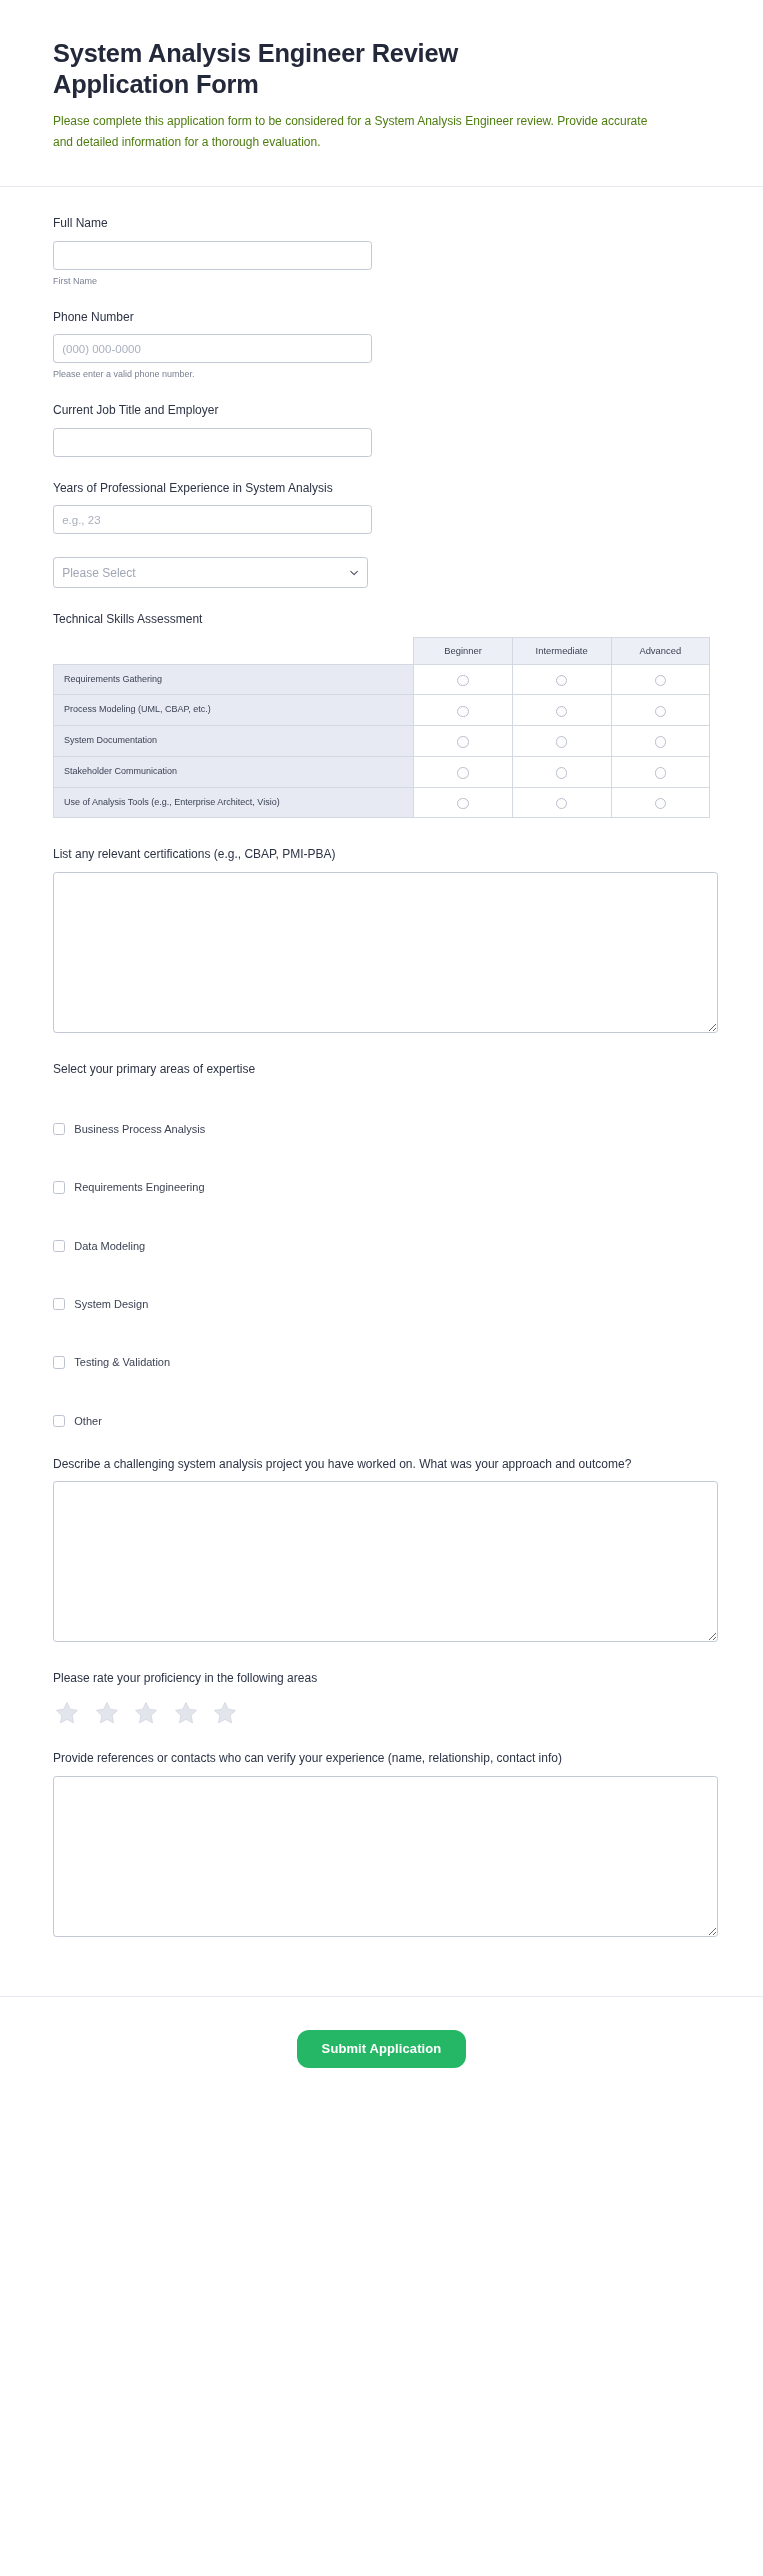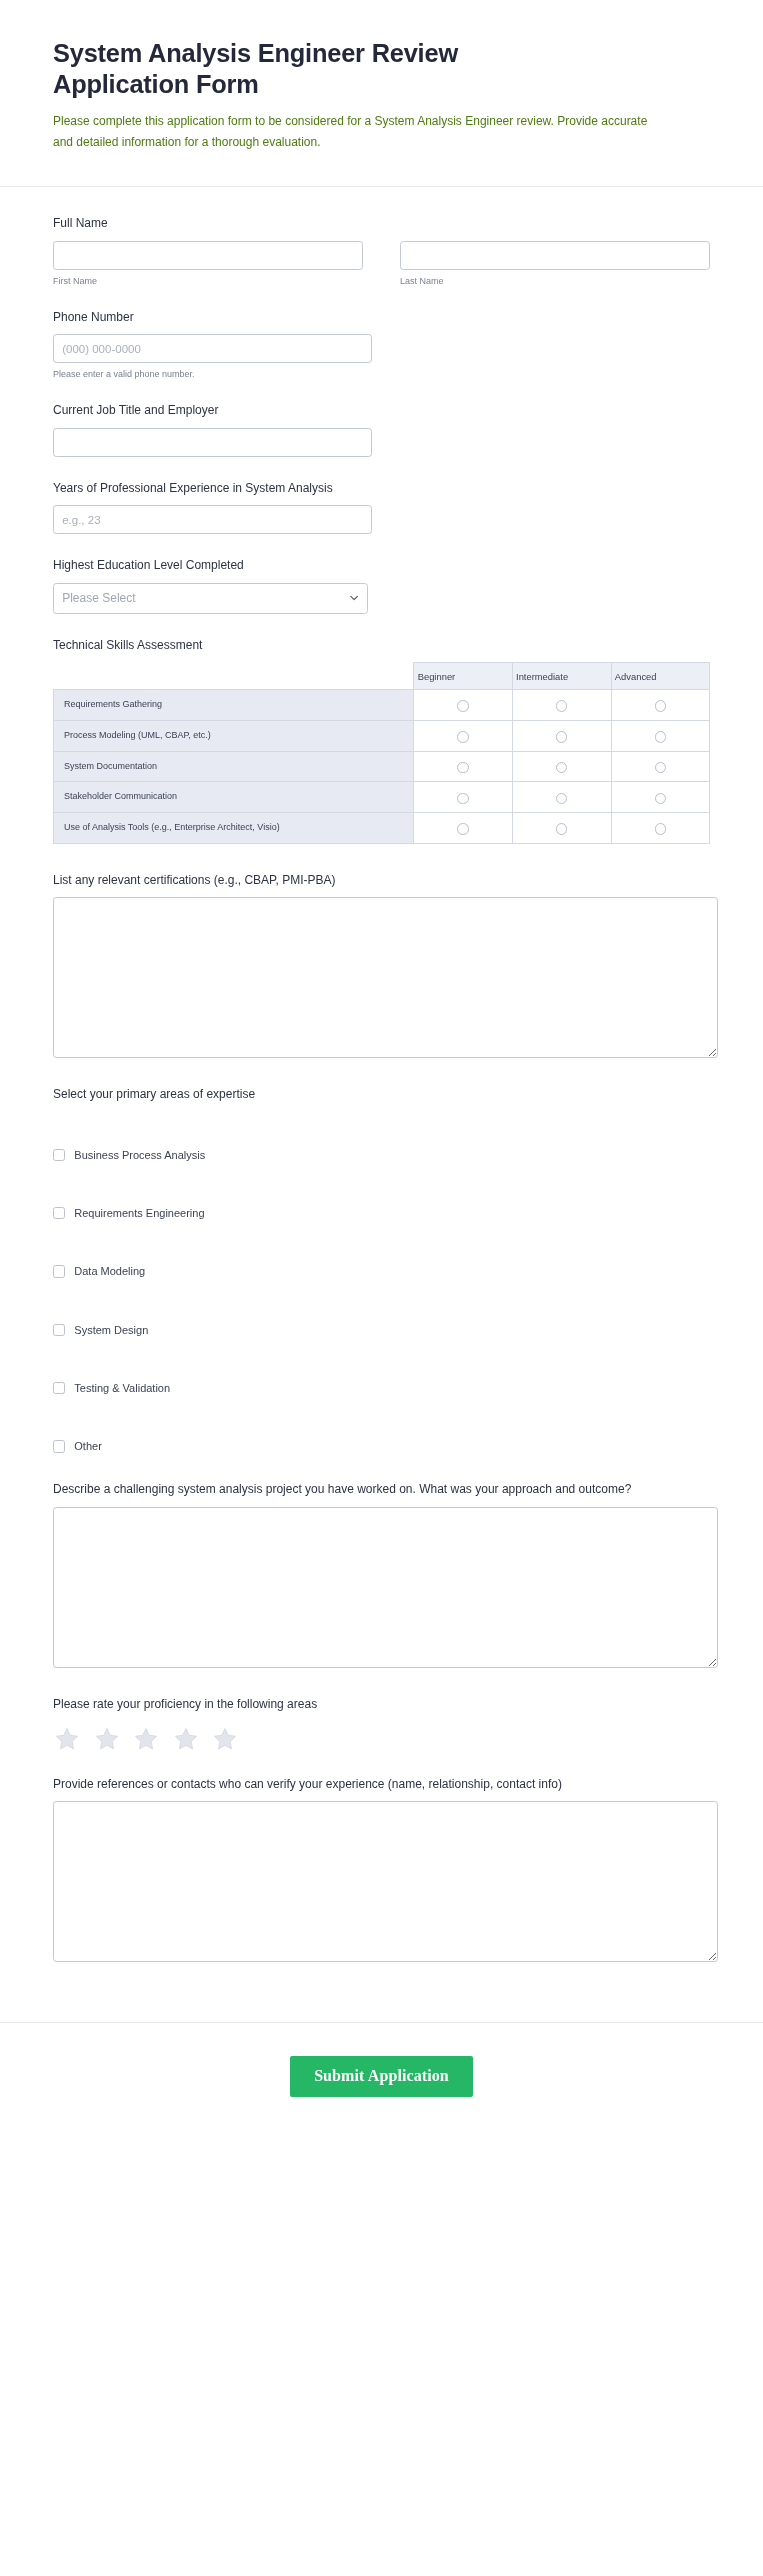--- a/index.html
+++ b/index.html
@@ -124,21 +124,21 @@
     background: transparent;
   }
   .matrix th.opt-head {
     width: 100px;
     background: #eceff5;
     border: 0.8px solid #d3d8e2;
     font-size: 9.4px;
     font-weight: normal;
     color: #3c4254;
     padding: 7.4px 3.3px;
-    text-align: left;
+    text-align: center;
   }
   .matrix td.row-label {
     background: #e7eaf3;
     border: 0.8px solid #d3d8e2;
     font-size: 9px;
     color: #3c4254;
     padding: 7.4px 9.9px;
     line-height: 1.3;
   }
   .matrix td.radio-cell {
@@ -215,24 +215,24 @@
     border-top: 0.8px solid #e6e9ef;
     margin-top: 28px;
     padding: 33px 0 48px 0;
     text-align: center;
   }
   .submit-btn {
     display: inline-block;
     background: #25b765;
     color: #ffffff;
     border: none;
-    border-radius: 2px;
-    font-size: 16px;
+    border-radius: 12px;
+    font-size: 13px;
     font-weight: bold;
-    font-family: Liberation Serif, serif;
+    font-family: Liberation Sans, sans-serif;
     padding: 11.5px 24.6px;
     cursor: pointer;
     letter-spacing: 0.1px;
   }
   .spacer-sm { height: 4.9px; }
 </style>
 </head>
 <body>
 
 <div class="form-wrap">
@@ -244,24 +244,20 @@
 
   <div class="form-body">
 
     <div class="field">
       <label class="field-label">Full Name</label>
       <div class="name-row">
         <div class="name-col">
           <input class="text-input" type="text" value="" style="">
           <span class="sub-label">First Name</span>
         </div>
-        <div class="name-col">
-          <input class="text-input" type="text" value="" style="">
-          <span class="sub-label">Last Name</span>
-        </div>
       </div>
     </div>
 
 
     <div class="field">
       <label class="field-label">Phone Number</label>
       <div class="col-narrow">
         <input class="text-input" type="text" placeholder="(000) 000-0000" style="">
         <span class="sub-label">Please enter a valid phone number.</span>
       </div>
@@ -275,21 +271,20 @@
     </div>
 
     <div class="field">
       <label class="field-label">Years of Professional Experience in System Analysis</label>
       <div class="col-narrow">
         <input class="text-input" type="text" placeholder="e.g., 23" style="">
       </div>
     </div>
 
     <div class="field">
-      <label class="field-label">Highest Education Level Completed</label>
       <div class="select-wrap">
         <select class="select-input">
           <option>Please Select</option>
         </select>
         <span class="select-chevron">
           <svg viewBox="0 0 10 10" width="8.2" height="8.2">
               <path d="M1 3 L5 7 L9 3" fill="none" stroke="#4a5163" stroke-width="1.3" stroke-linecap="round" stroke-linejoin="round"></path>
             </svg>
         </span>
       </div>

